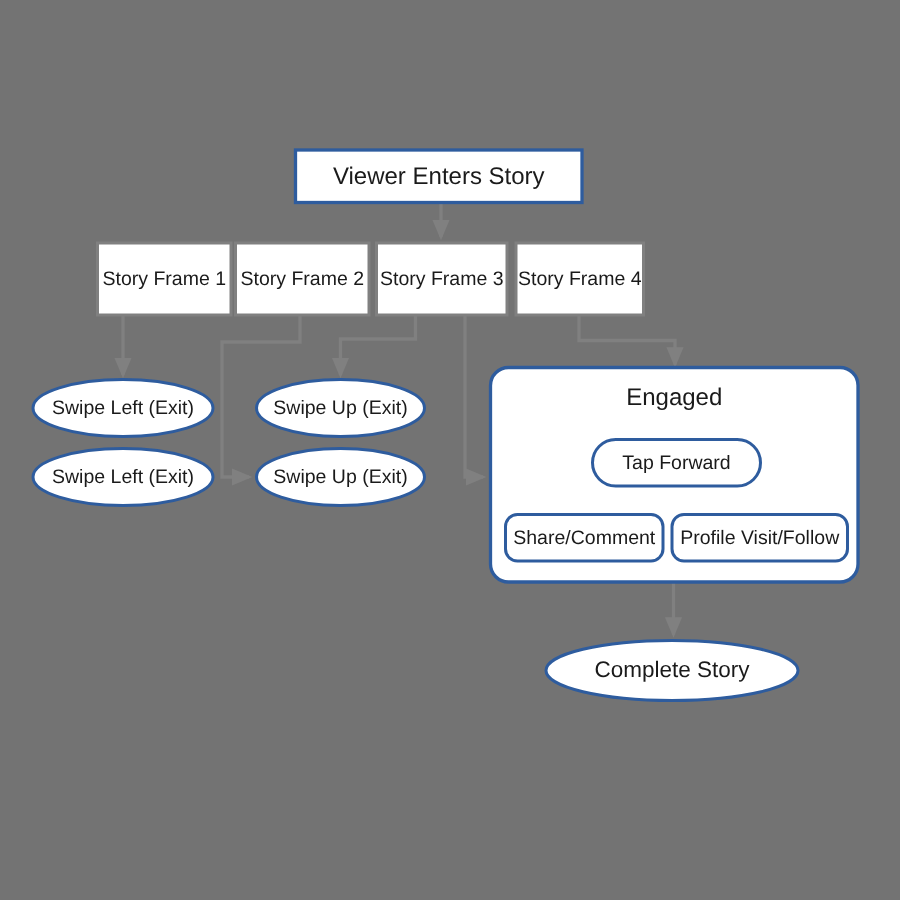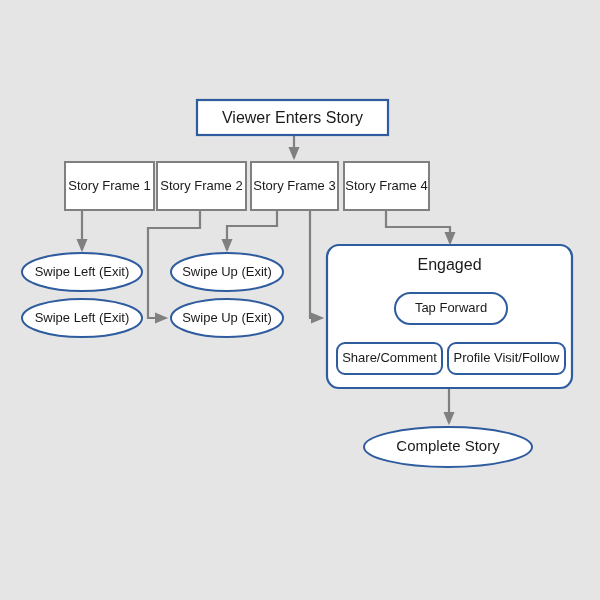--- a/index.html
+++ b/index.html
@@ -4,21 +4,21 @@
 <style>
   html, body {
     margin: 0;
     padding: 0;
     background: #ffffff;
   }
   #canvas {
     position: relative;
     width: 600px;
     height: 600px;
-    background: #e5e5e5;
+    background: #737373;
     overflow: hidden;
     font-family: "Liberation Sans", sans-serif;
   }
   svg.layer {
     position: absolute;
     left: 0;
     top: 0;
     width: 600px;
     height: 600px;
   }

